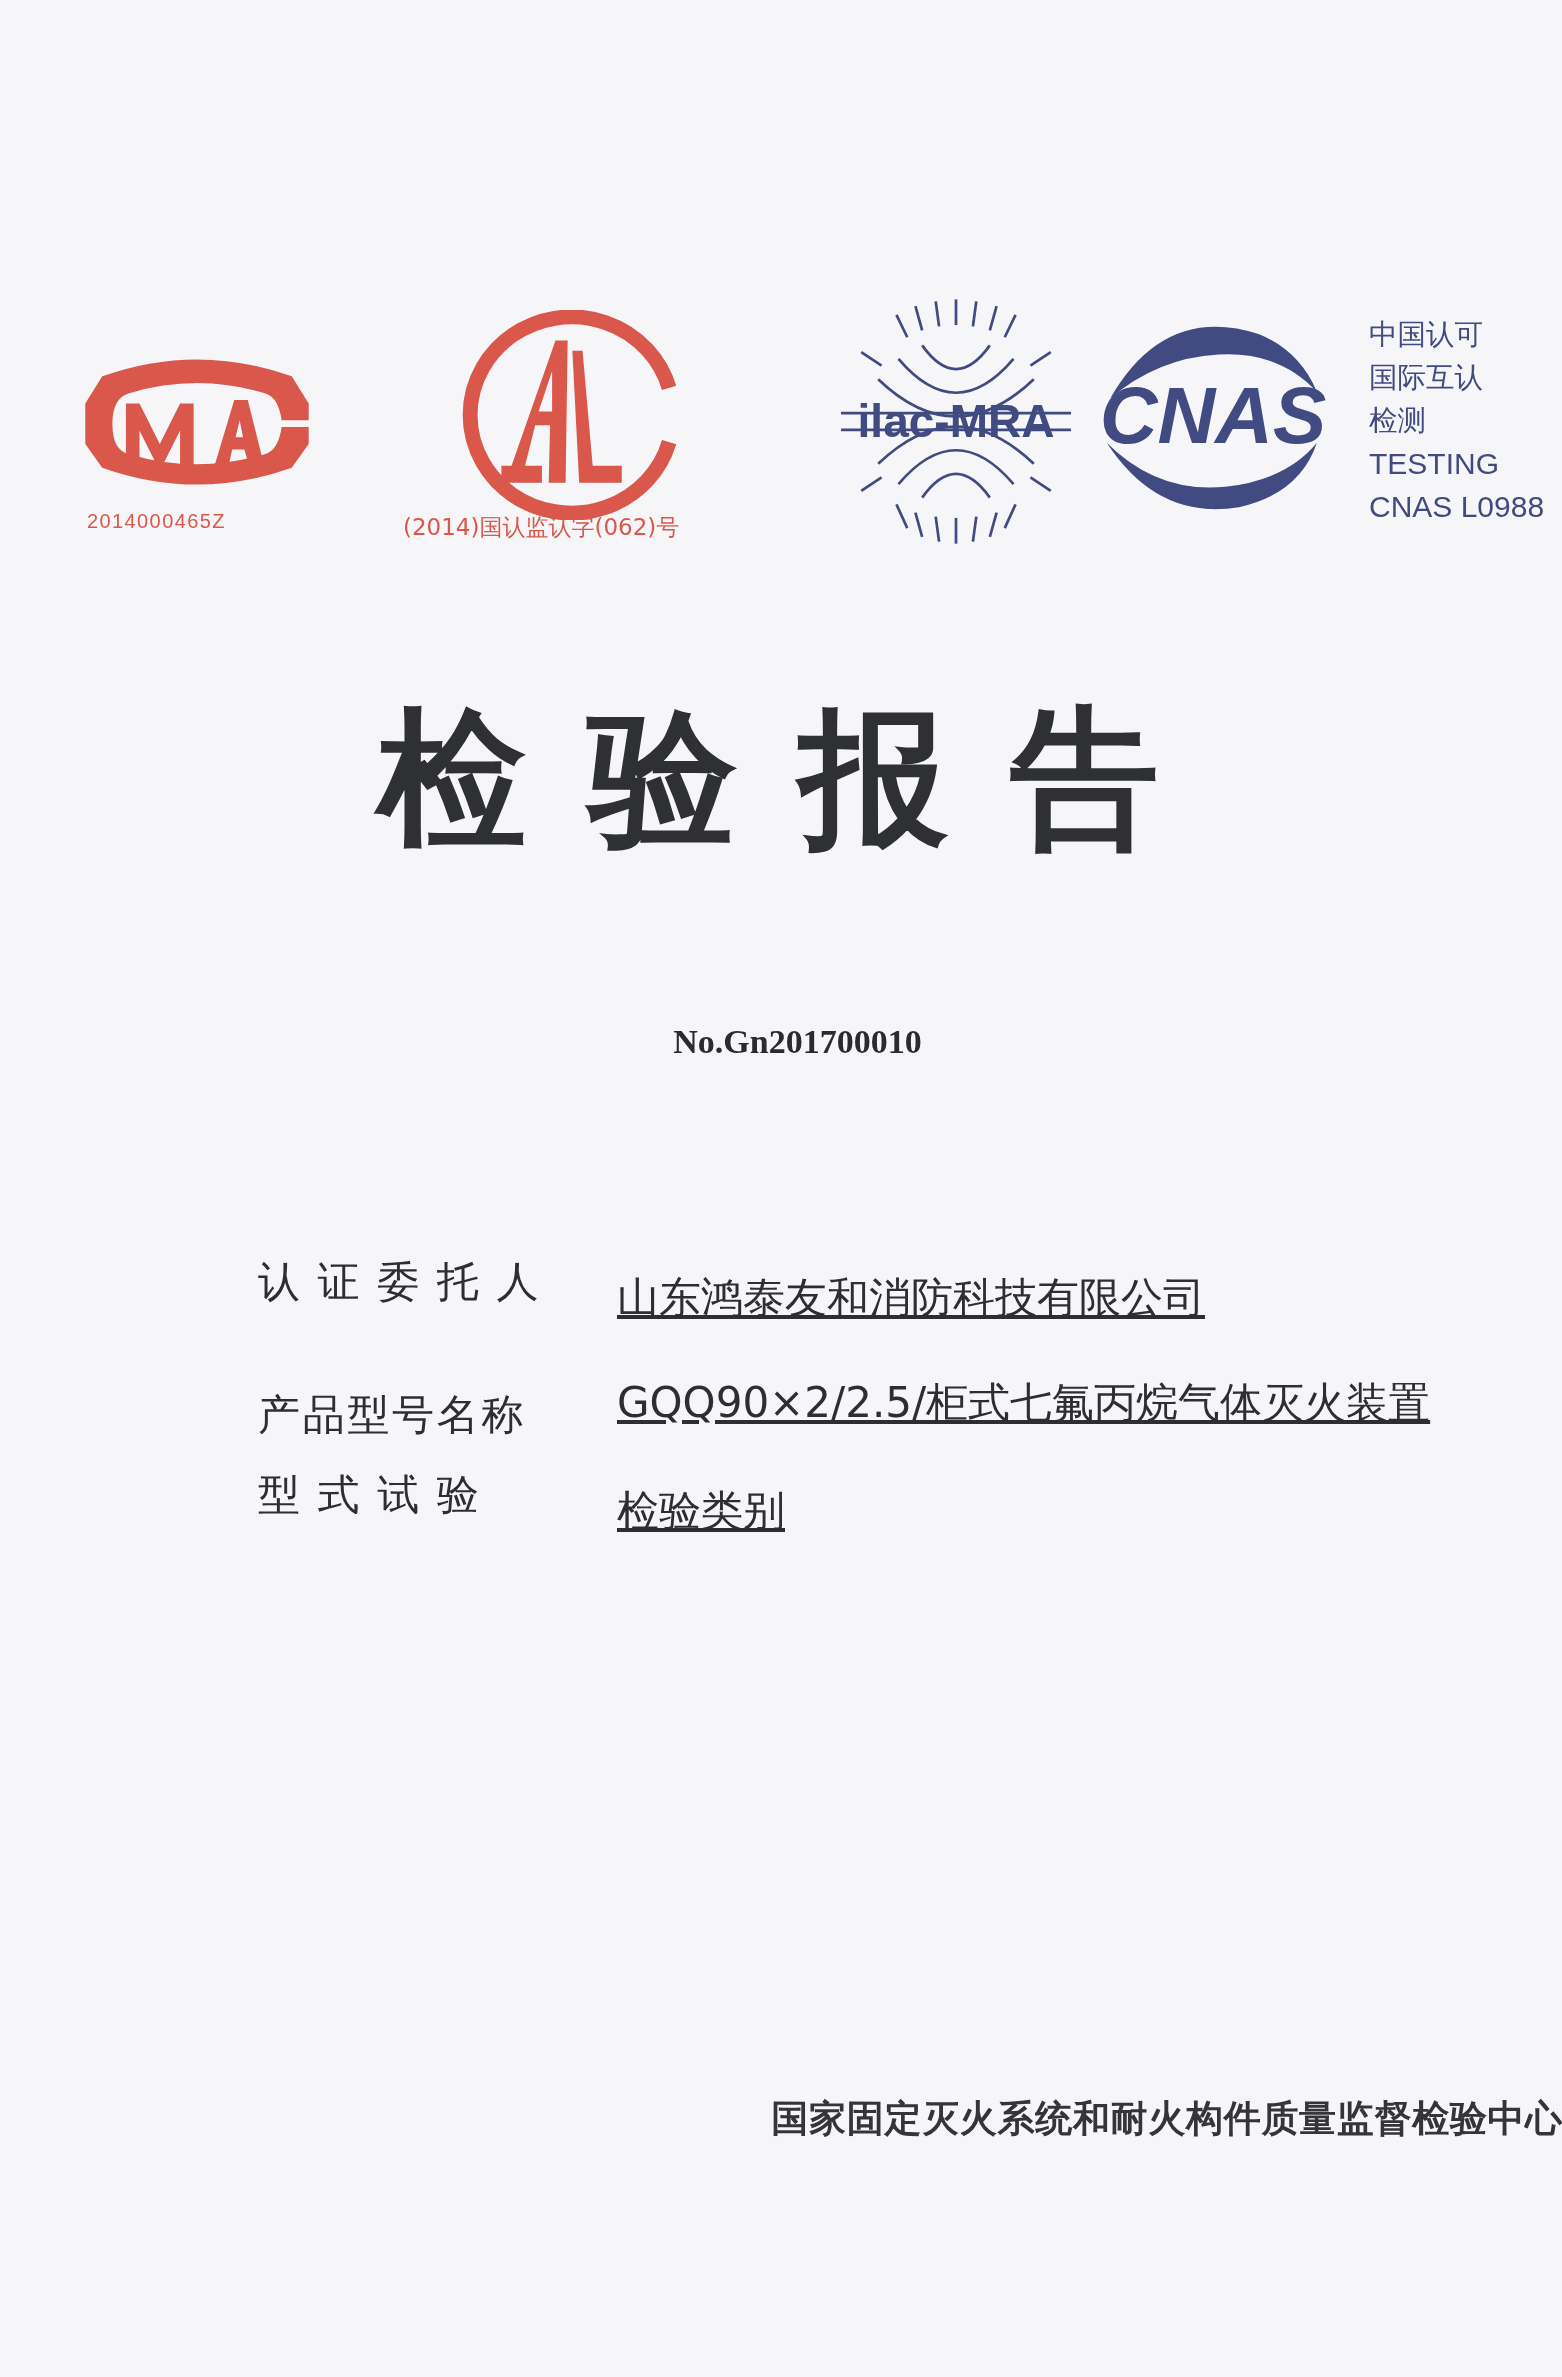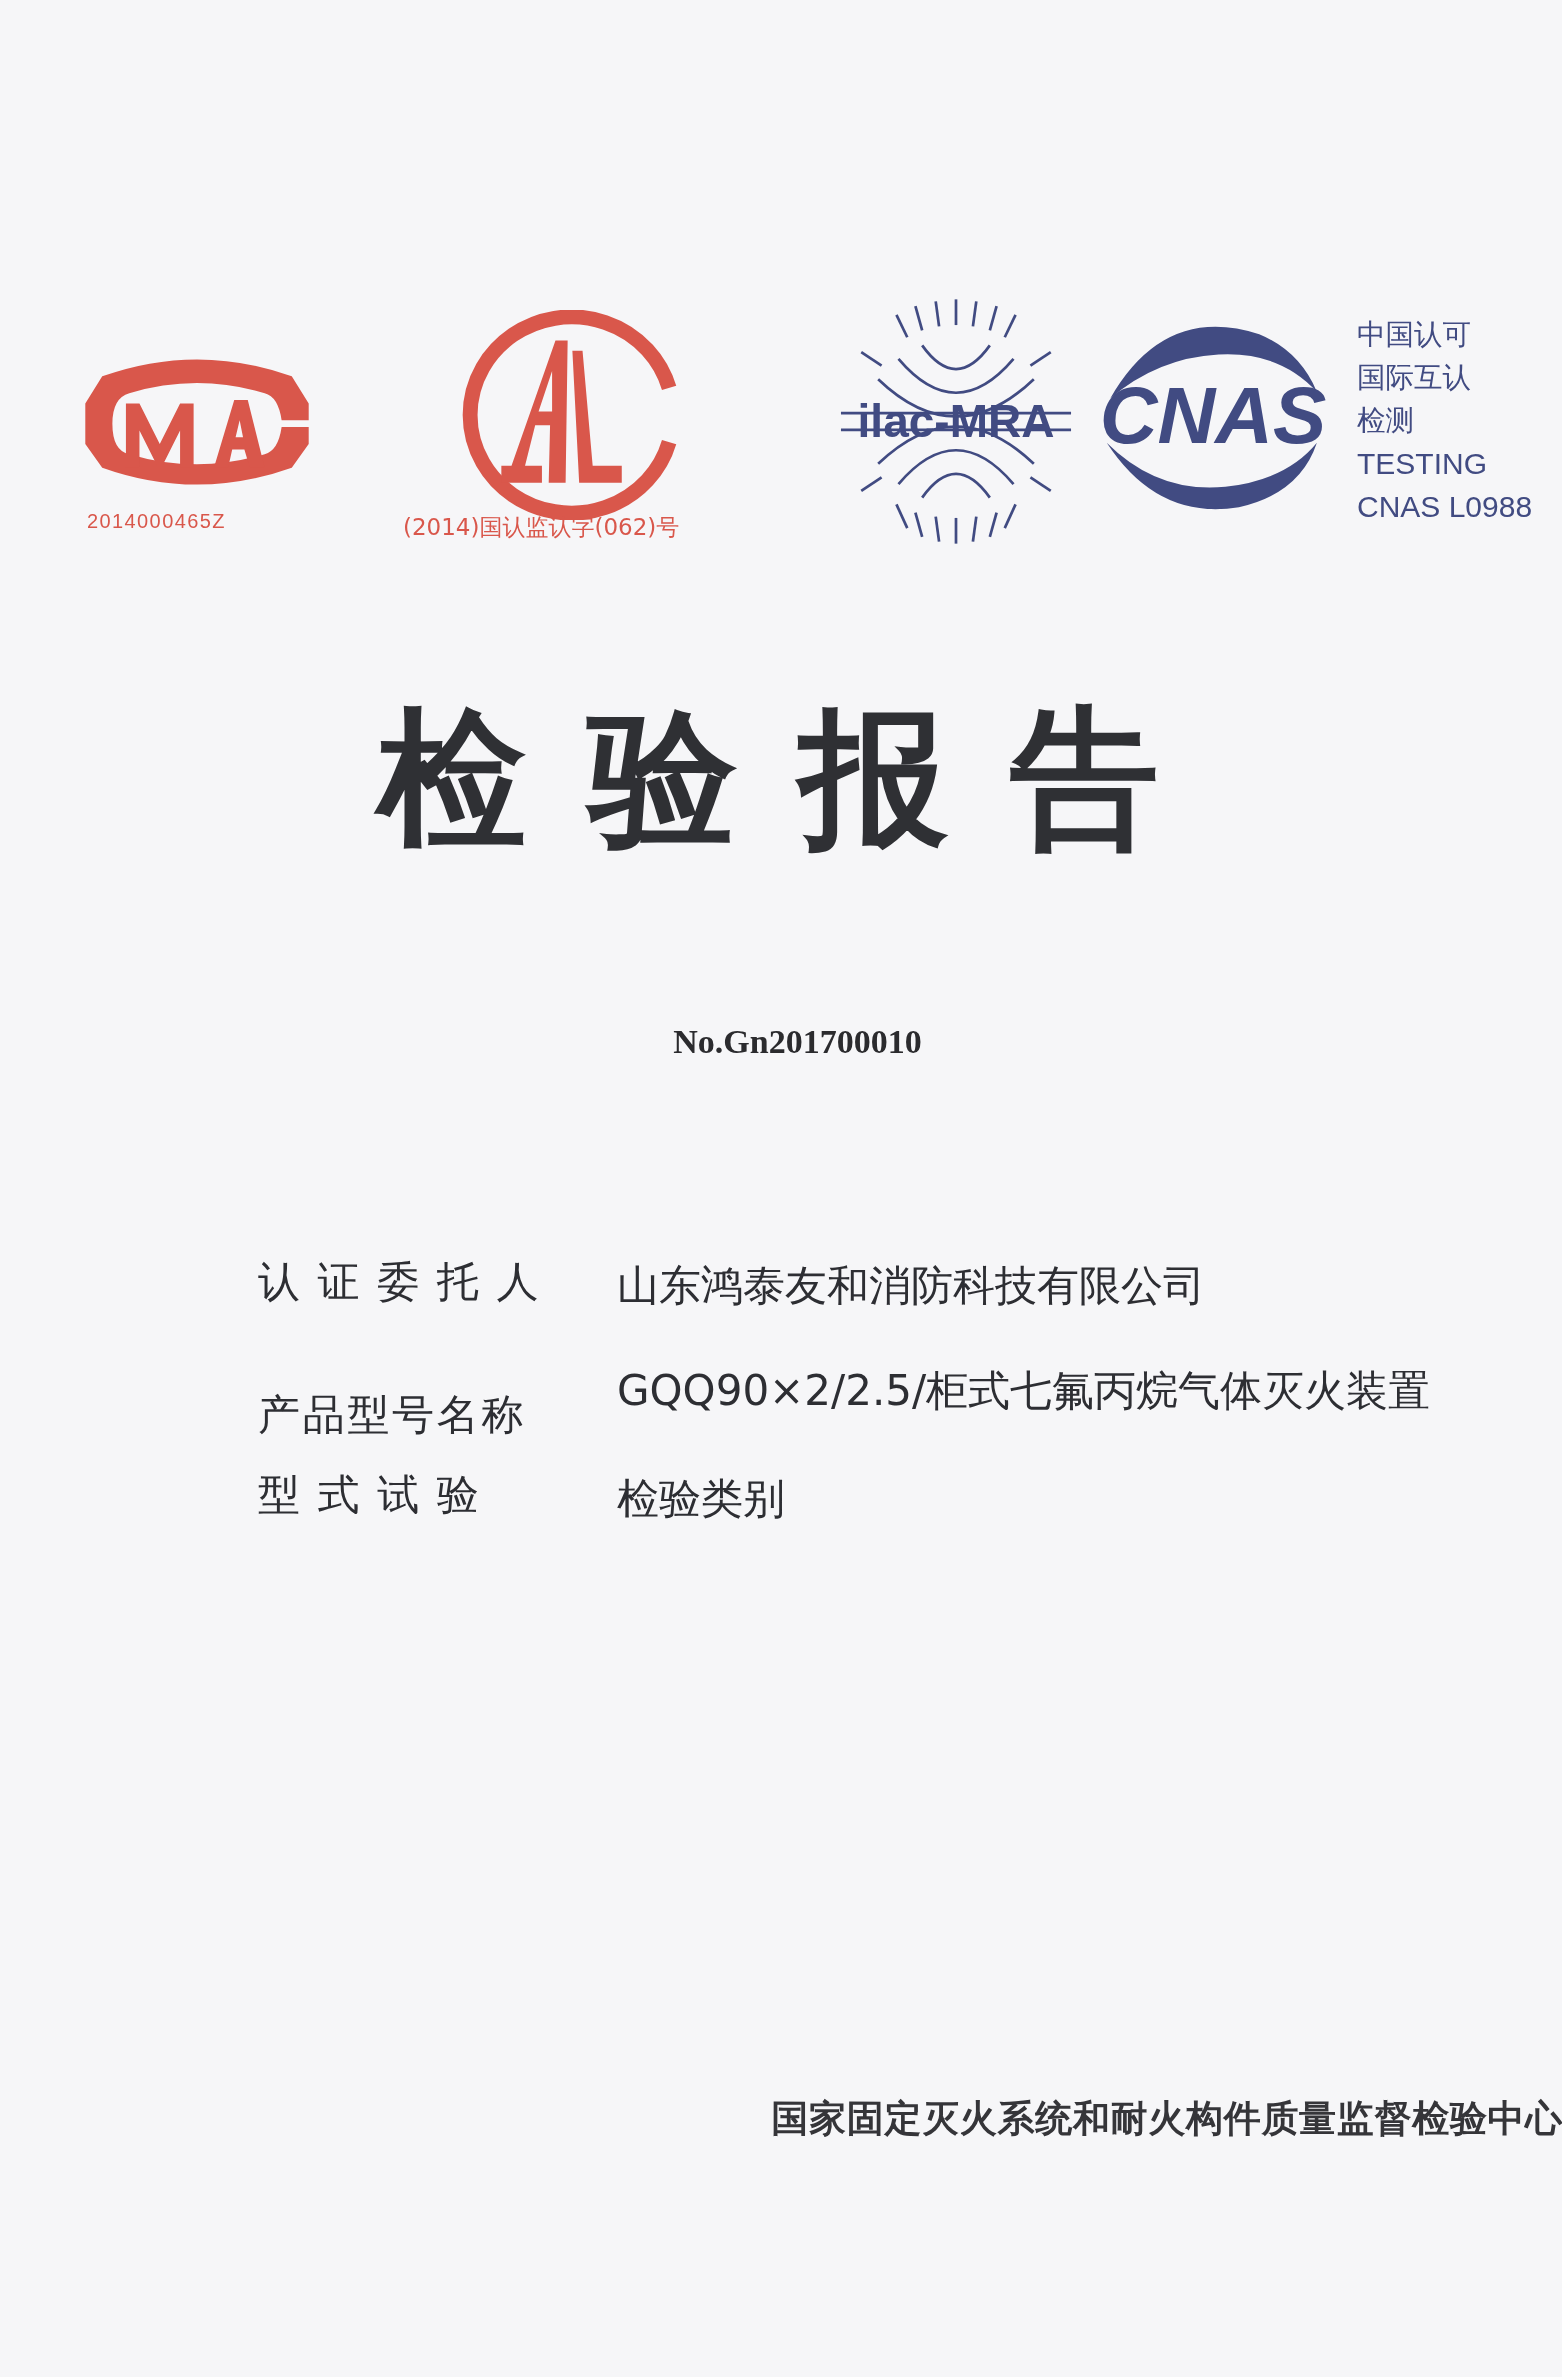--- a/index.html
+++ b/index.html
@@ -3,21 +3,21 @@
 <meta charset="utf-8">
 <style>
   html, body { margin:0; padding:0; }
   body {
     width:1563px; height:2377px; position:relative; overflow:hidden;
     background:#f6f6f8;
     font-family:"DejaVu Sans", sans-serif;
   }
   .abs { position:absolute; }
   .red { color:#d9574b; }
-  .blue { color:#414b82; }
+  .blue { color:#414b82;margin-left:12px; }
 
   
   #cma { left:75px; top:356px; width:244px; height:132px; }
   #cma-code { left:87px; top:510px; width:230px; font-family:"Liberation Sans", sans-serif; font-size:20px; letter-spacing:1.4px; }
 
   
   #cal { left:454px; top:310px; width:230px; height:210px; }
   #cal-code { left:403px; top:512px; width:325px; font-family:"DejaVu Sans", sans-serif; font-size:23px; white-space:nowrap; }
 
   
@@ -28,21 +28,21 @@
   #cnas-text .cn { font-family:"DejaVu Sans", sans-serif; font-size:28.5px; }
 
   
   #title { left:0; top:691px; width:1536px; text-align:center; font-family:"DejaVu Sans", sans-serif; font-weight:bold; font-size:149px; letter-spacing:62px; color:#2f3034; line-height:176px; padding-left:62px; box-sizing:border-box; }
 
   #report-no { left:0; top:1023px; width:1563px; text-align:center; font-family:"Liberation Serif", serif; font-weight:bold; font-size:34px; color:#2b2b2e;padding-left:16px; }
 
   
   .row { position:absolute; left:258px; height:61px; font-size:42px; color:#2d2e33; white-space:nowrap; }
   .row .lbl { position:absolute; left:0; top:0; }
-  .row .val { position:absolute; left:359px; top:4px; }
+  .row .val { position:absolute; left:359px; top:16px;text-decoration:underline; }
   #row1 { top:1254px; }
   #row2 { top:1359px; }
   #row3 { top:1467px; }
   #row1 .lbl, #row3 .lbl { letter-spacing:17.6px; }
   #row2 .lbl { letter-spacing:2.7px;margin-top:28px; }
 
   #issuer { left:0; top:2094px; width:1563px; text-align:right; font-family:"DejaVu Sans", sans-serif; font-weight:bold; font-size:37px; color:#353539; letter-spacing:0.7px; }
 </style>
 </head>
 <body>

